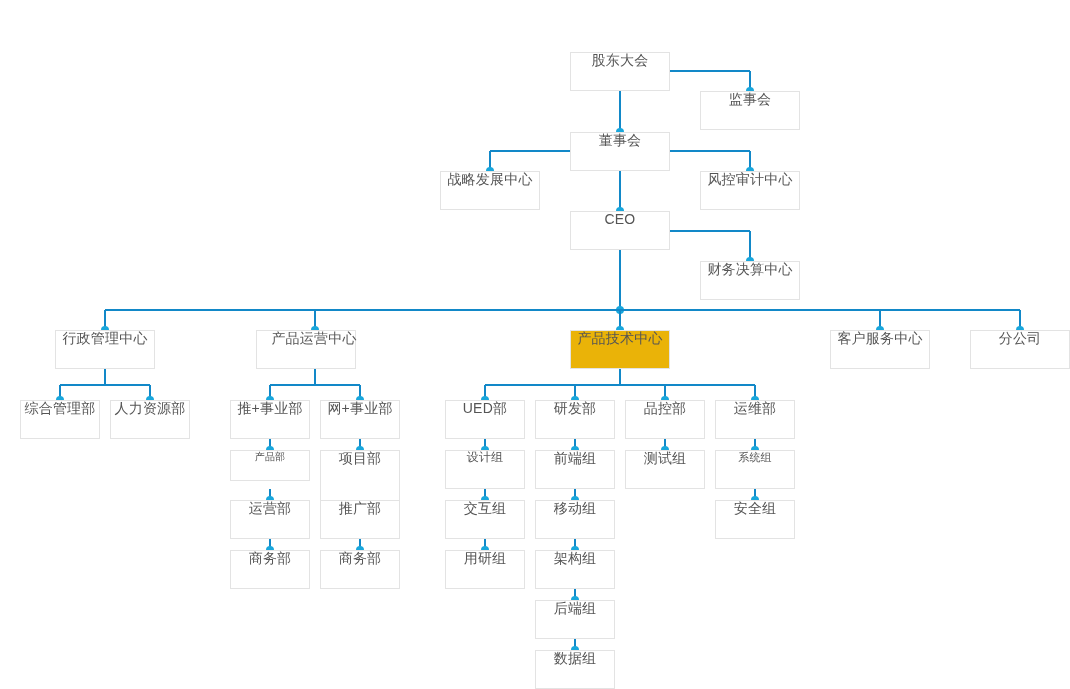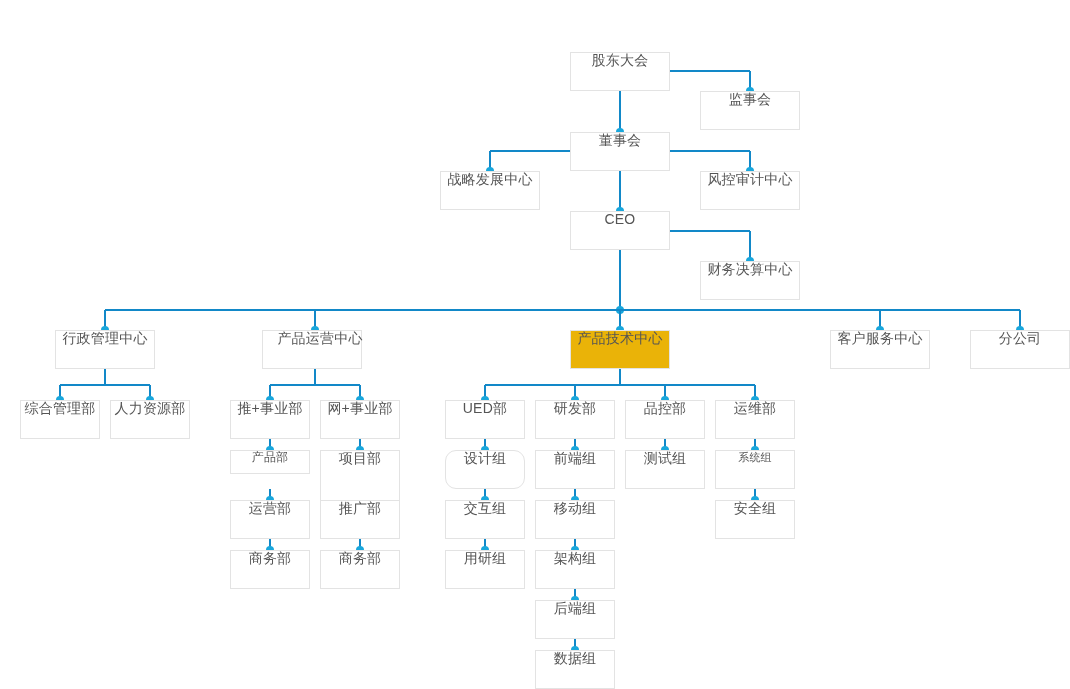--- a/index.html
+++ b/index.html
@@ -156,42 +156,42 @@
       </div>
       <div class="org-node" style="left: 570px; top: 211px; width: 100px; height: 39px; border-color: rgb(227, 227, 227); background: rgb(255, 255, 255); color: rgb(85, 85, 85); font-size: 14px;">
         <span class="org-node-label">CEO</span>
       </div>
       <div class="org-node" style="left: 700px; top: 261px; width: 100px; height: 39px; border-color: rgb(227, 227, 227); background: rgb(255, 255, 255); color: rgb(85, 85, 85); font-size: 14px;">
         <span class="org-node-label">财务决算中心</span>
       </div>
       <div class="org-node" style="left: 55px; top: 330px; width: 100px; height: 39px; border-color: rgb(227, 227, 227); background: rgb(255, 255, 255); color: rgb(85, 85, 85); font-size: 14px;">
         <span class="org-node-label">行政管理中心</span>
       </div>
-      <div class="org-node" style="left: 262px; top: 330px; width: 100px; height: 39px; border-color: rgb(227, 227, 227); background: rgb(255, 255, 255); color: rgb(85, 85, 85); font-size: 14px; padding-left: 16px;">
+      <div class="org-node" style="left: 256px; top: 330px; width: 100px; height: 39px; border-color: rgb(227, 227, 227); background: rgb(255, 255, 255); color: rgb(85, 85, 85); font-size: 14px; padding-left: 16px;">
         <span class="org-node-label">产品运营中心</span>
       </div>
       <div class="org-node" style="left: 570px; top: 330px; width: 100px; height: 39px; border-color: rgb(227, 227, 227); background: #eab308; color: rgb(85, 85, 85); font-size: 14px;">
         <span class="org-node-label">产品技术中心</span>
       </div>
       <div class="org-node" style="left: 830px; top: 330px; width: 100px; height: 39px; border-color: rgb(227, 227, 227); background: rgb(255, 255, 255); color: rgb(85, 85, 85); font-size: 14px;">
         <span class="org-node-label">客户服务中心</span>
       </div>
       <div class="org-node" style="left: 970px; top: 330px; width: 100px; height: 39px; border-color: rgb(227, 227, 227); background: rgb(255, 255, 255); color: rgb(85, 85, 85); font-size: 14px;">
         <span class="org-node-label">分公司</span>
       </div>
       <div class="org-node" style="left: 20px; top: 400px; width: 80px; height: 39px; border-color: rgb(227, 227, 227); background: rgb(255, 255, 255); color: rgb(85, 85, 85); font-size: 14px;">
         <span class="org-node-label">综合管理部</span>
       </div>
       <div class="org-node" style="left: 110px; top: 400px; width: 80px; height: 39px; border-color: rgb(227, 227, 227); background: rgb(255, 255, 255); color: rgb(85, 85, 85); font-size: 14px;">
         <span class="org-node-label">人力资源部</span>
       </div>
       <div class="org-node" style="left: 230px; top: 400px; width: 80px; height: 39px; border-color: rgb(227, 227, 227); background: rgb(255, 255, 255); color: rgb(85, 85, 85); font-size: 14px;">
         <span class="org-node-label">推+事业部</span>
       </div>
-      <div class="org-node" style="left: 230px; top: 450px; width: 80px; height: 24px; border-color: rgb(227, 227, 227); background: rgb(255, 255, 255); color: rgb(85, 85, 85); font-size: 12px;">
+      <div class="org-node" style="left: 230px; top: 450px; width: 80px; height: 31px; border-color: rgb(227, 227, 227); background: rgb(255, 255, 255); color: rgb(85, 85, 85); font-size: 10px;">
         <span class="org-node-label">产品部</span>
       </div>
       <div class="org-node" style="left: 230px; top: 500px; width: 80px; height: 39px; border-color: rgb(227, 227, 227); background: rgb(255, 255, 255); color: rgb(85, 85, 85); font-size: 14px;">
         <span class="org-node-label">运营部</span>
       </div>
       <div class="org-node" style="left: 230px; top: 550px; width: 80px; height: 39px; border-color: rgb(227, 227, 227); background: rgb(255, 255, 255); color: rgb(85, 85, 85); font-size: 14px;">
         <span class="org-node-label">商务部</span>
       </div>
       <div class="org-node" style="left: 320px; top: 400px; width: 80px; height: 39px; border-color: rgb(227, 227, 227); background: rgb(255, 255, 255); color: rgb(85, 85, 85); font-size: 14px;">
         <span class="org-node-label">网+事业部</span>
@@ -201,21 +201,21 @@
       </div>
       <div class="org-node" style="left: 320px; top: 500px; width: 80px; height: 39px; border-color: rgb(227, 227, 227); background: rgb(255, 255, 255); color: rgb(85, 85, 85); font-size: 14px;">
         <span class="org-node-label">推广部</span>
       </div>
       <div class="org-node" style="left: 320px; top: 550px; width: 80px; height: 39px; border-color: rgb(227, 227, 227); background: rgb(255, 255, 255); color: rgb(85, 85, 85); font-size: 14px;">
         <span class="org-node-label">商务部</span>
       </div>
       <div class="org-node" style="left: 445px; top: 400px; width: 80px; height: 39px; border-color: rgb(227, 227, 227); background: rgb(255, 255, 255); color: rgb(85, 85, 85); font-size: 14px;">
         <span class="org-node-label">UED部</span>
       </div>
-      <div class="org-node" style="left: 445px; top: 450px; width: 80px; height: 39px; border-color: rgb(227, 227, 227); background: rgb(255, 255, 255); color: rgb(85, 85, 85); font-size: 14px; border-radius: 11px;">
+      <div class="org-node" style="left: 445px; top: 450px; width: 80px; height: 39px; border-color: rgb(227, 227, 227); background: rgb(255, 255, 255); color: rgb(85, 85, 85); font-size: 12px;">
         <span class="org-node-label">设计组</span>
       </div>
       <div class="org-node" style="left: 445px; top: 500px; width: 80px; height: 39px; border-color: rgb(227, 227, 227); background: rgb(255, 255, 255); color: rgb(85, 85, 85); font-size: 14px;">
         <span class="org-node-label">交互组</span>
       </div>
       <div class="org-node" style="left: 445px; top: 550px; width: 80px; height: 39px; border-color: rgb(227, 227, 227); background: rgb(255, 255, 255); color: rgb(85, 85, 85); font-size: 14px;">
         <span class="org-node-label">用研组</span>
       </div>
       <div class="org-node" style="left: 535px; top: 400px; width: 80px; height: 39px; border-color: rgb(227, 227, 227); background: rgb(255, 255, 255); color: rgb(85, 85, 85); font-size: 14px;">
         <span class="org-node-label">研发部</span>

